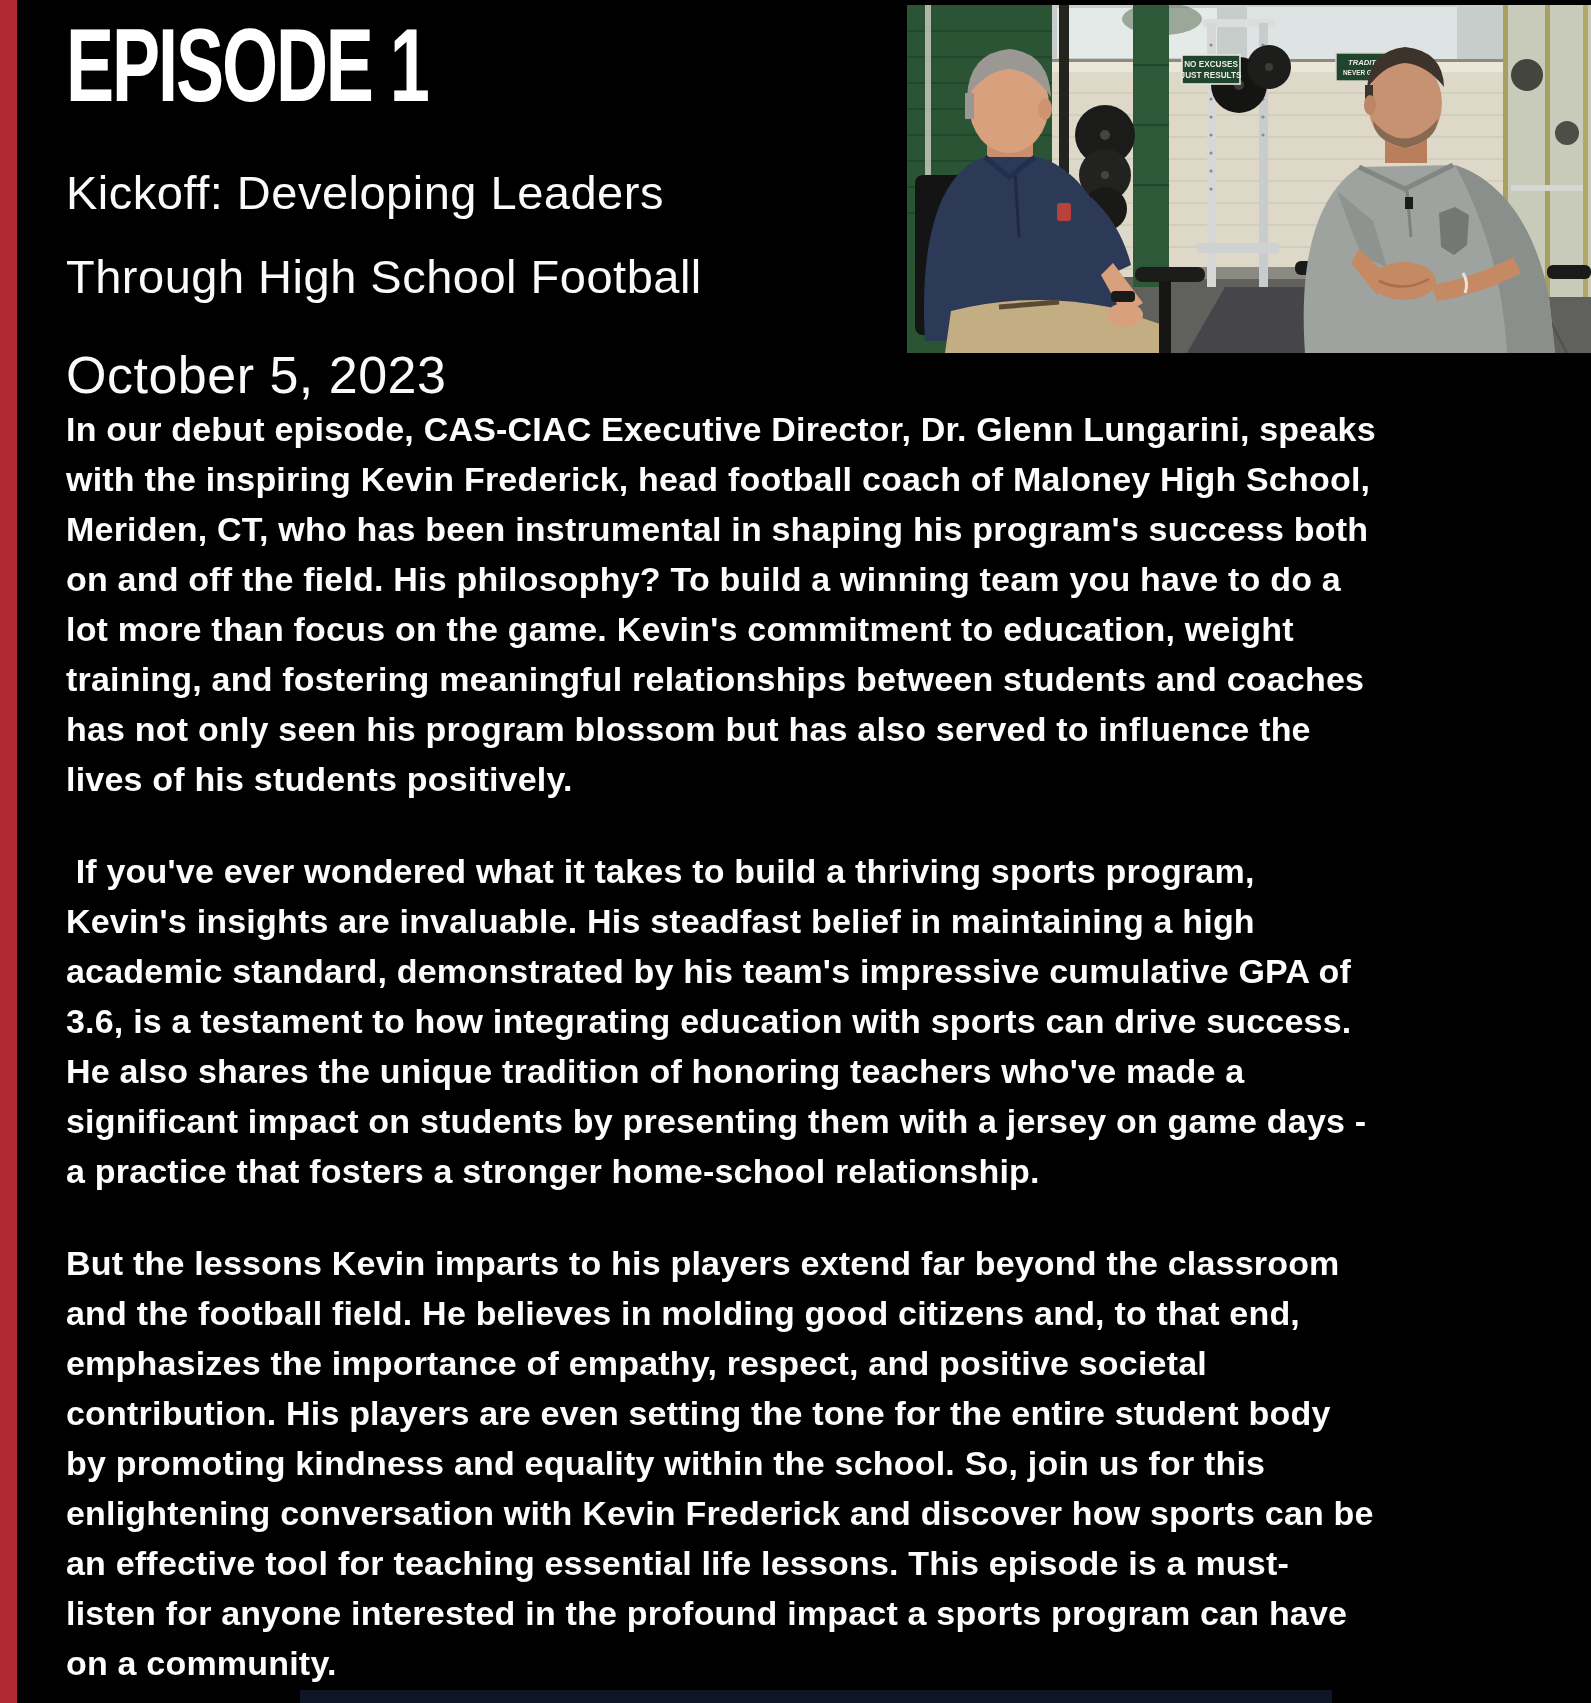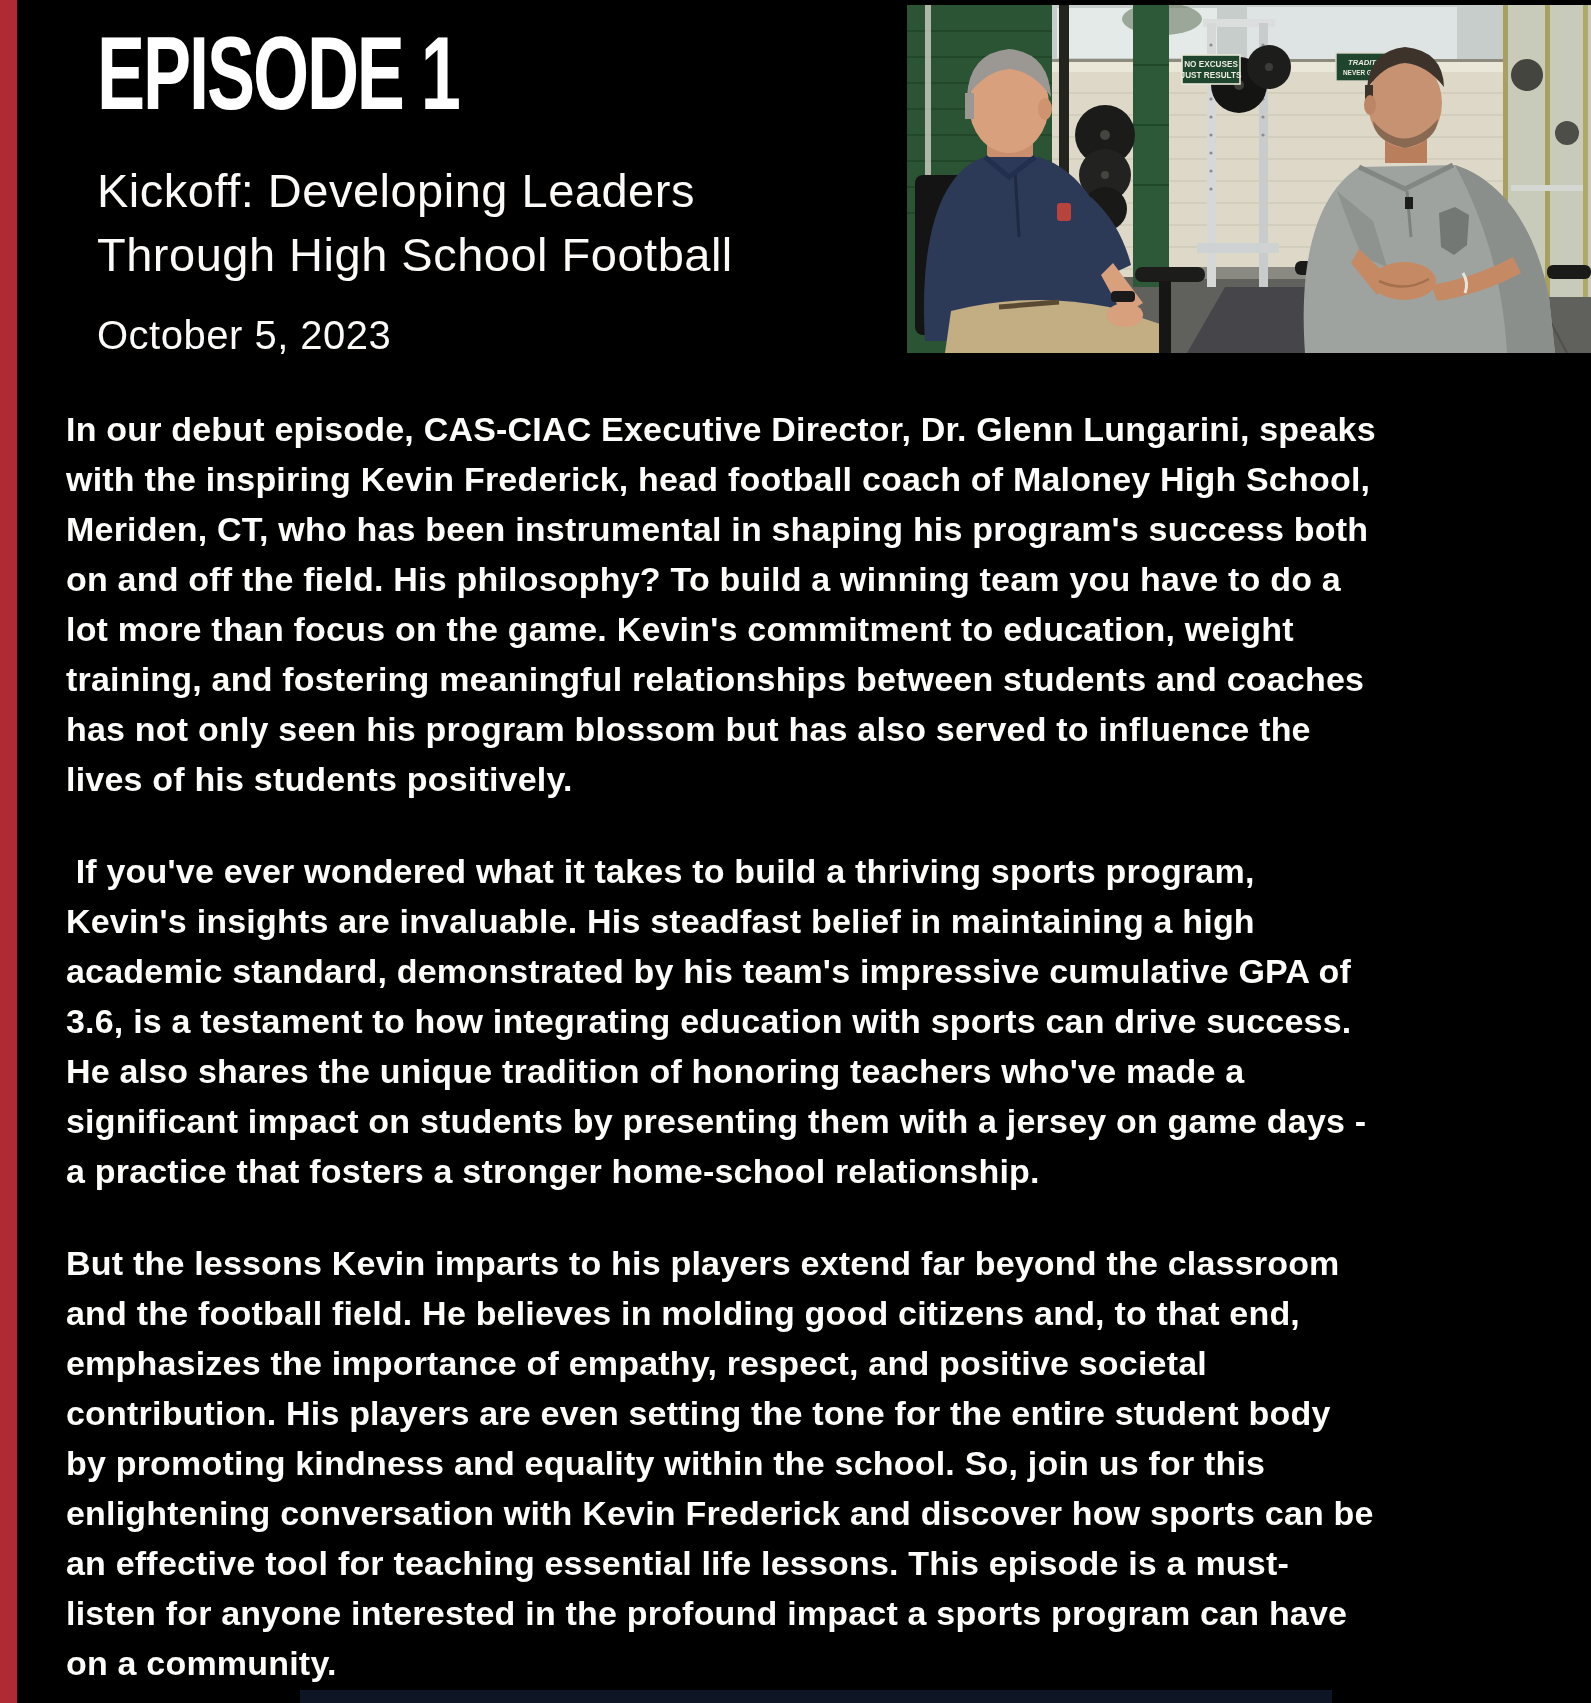--- a/index.html
+++ b/index.html
@@ -8,44 +8,44 @@
     background:#000000;
     position:relative;
     overflow:hidden;
     font-family:"Liberation Sans", sans-serif;
     color:#fdfdfb;
   }
   .red-stripe{
     position:absolute;left:0;top:0;width:17px;height:1703px;
     background:#b02a33;
   }
-  .header{position:absolute;left:66px;top:22px;width:780px;margin-left:31px;}
+  .header{position:absolute;left:66px;top:14px;width:780px;}
   .episode-label{
     margin:0;
     font-size:103px;
     font-weight:900;
     letter-spacing:-3px;
     color:#ffffff;
     transform:scaleX(0.70);
     transform-origin:left top;
     white-space:nowrap;
     line-height:1.0;
   }
   .episode-title{
     margin:34px 0 0 0;
     width:720px;
     font-size:47px;
     font-weight:400;
     letter-spacing:0.5px;
-    line-height:64px;
+    line-height:84px;
     color:#fbfaf8;
   }
   .episode-date{
     margin:26px 0 0 0;
-    font-size:40px;
+    font-size:52px;
     font-weight:400;
     letter-spacing:0.5px;
     color:#fbfaf8;
   }
   .thumb{
     position:absolute;left:907px;top:5px;width:808px;height:348px;
     overflow:hidden;
   }
   .thumb svg{display:block;}
   .article{

